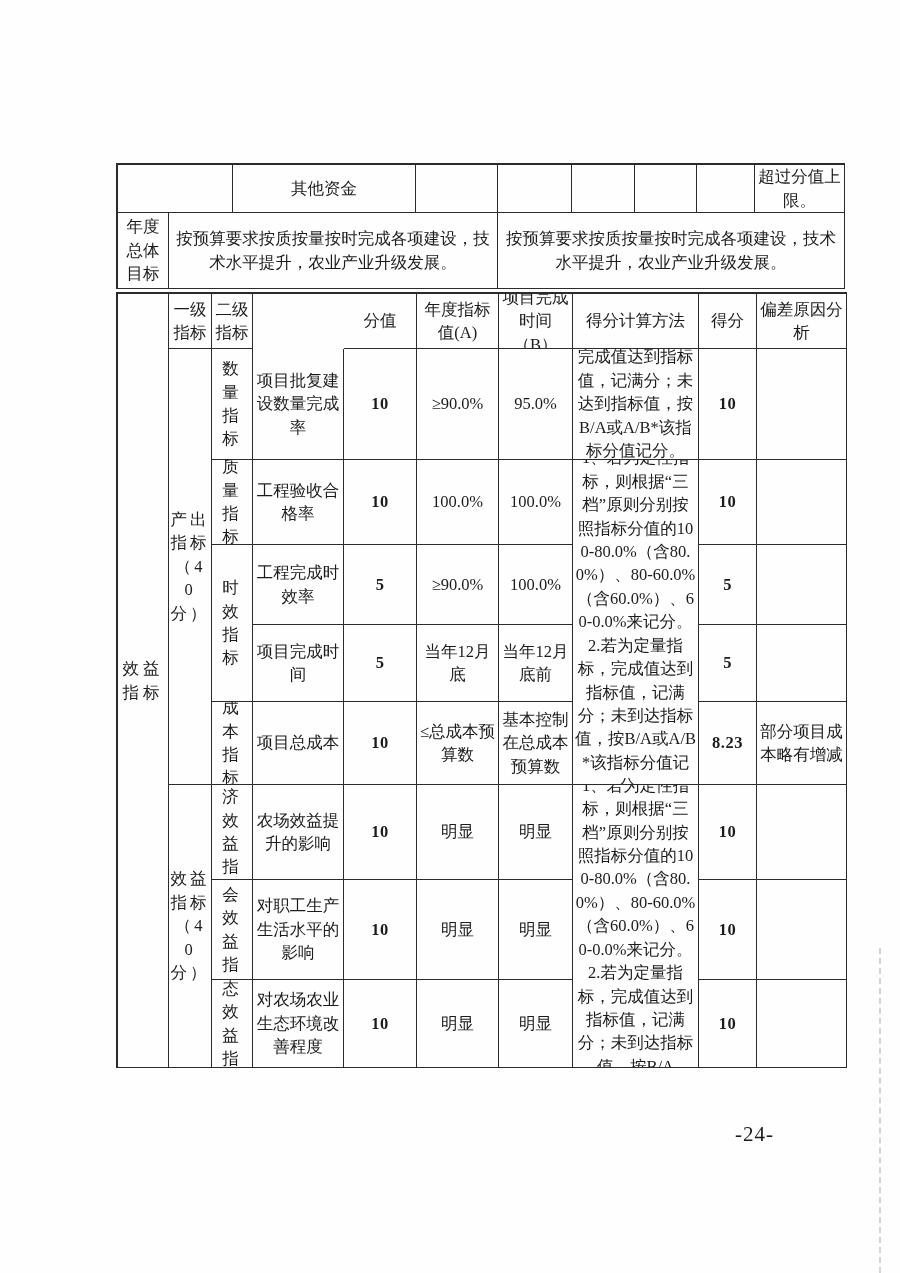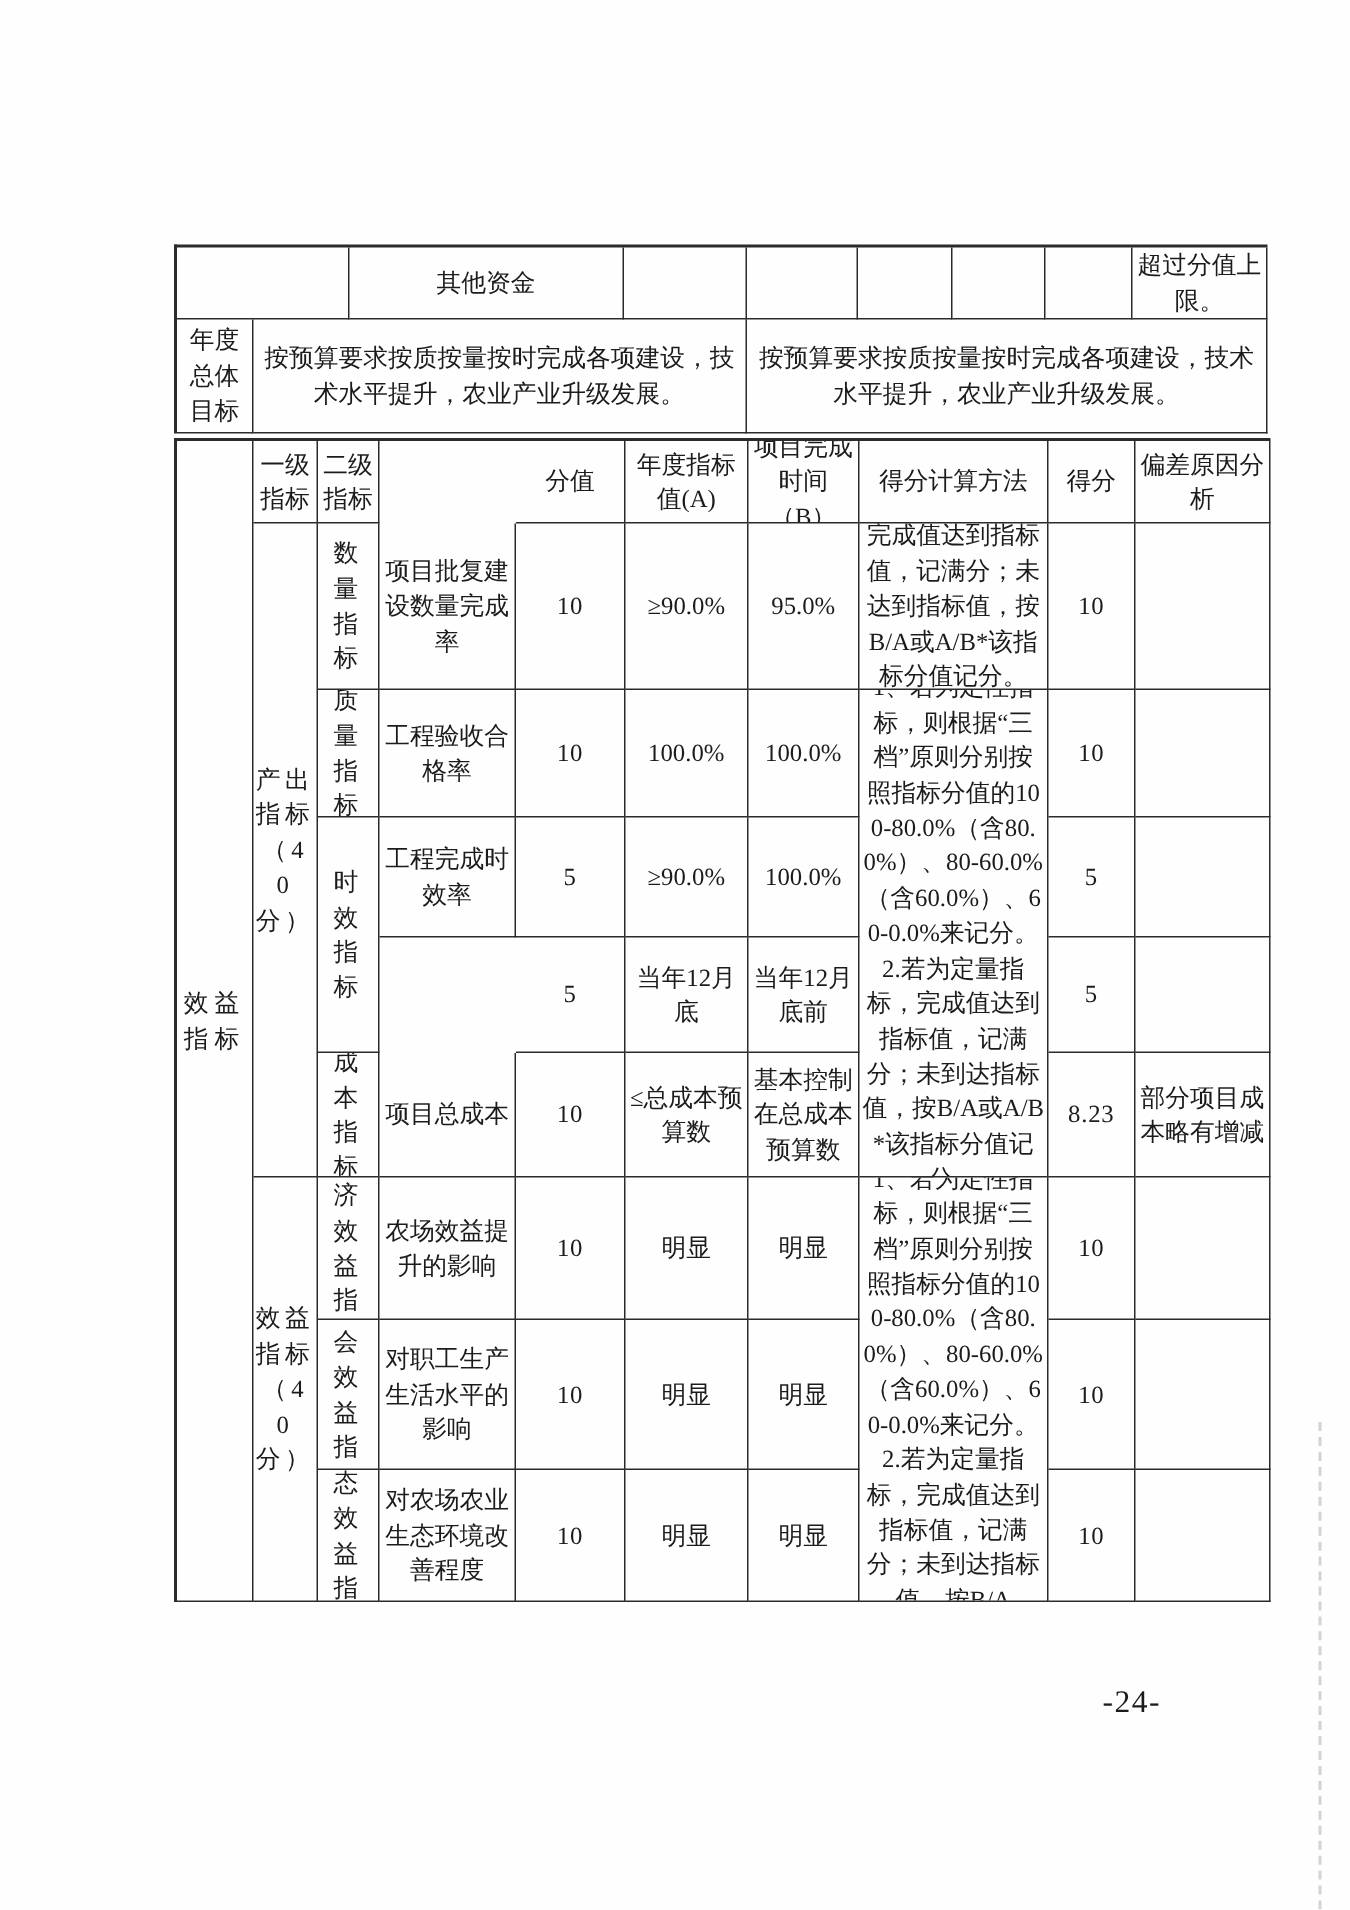--- a/index.html
+++ b/index.html
@@ -7,21 +7,21 @@
     position:relative;width:900px;height:1273px;background:#fefefe;
     font-family:"Liberation Serif","DejaVu Serif",serif;
     color:#1b1b1b;overflow:hidden;
   }
   
   .tA{
     position:absolute;left:116px;top:163px;width:729px;
     border-top:2px solid #2b2b2b;border-left:2px solid #2b2b2b;
     box-sizing:border-box;
   }
-  .tA .row{display:flex;justify-content:center;}
+  .tA .row{display:flex;}
   .tA .cell{
     box-sizing:border-box;border-right:1.6px solid #2b2b2b;border-bottom:1.6px solid #2b2b2b;
     display:flex;align-items:center;justify-content:center;text-align:center;
     font-size:16.5px;line-height:1.45;word-break:break-all;padding:1px 3px;
   }
   .rA .cell{height:48px;}
   .rB .cell{height:76px;}
   
   .tM{
     position:absolute;left:116px;top:292px;
@@ -39,21 +39,21 @@
   }
   .hd{font-size:16px;line-height:1.35;padding:1px 3px;}
   .sp{letter-spacing:4px;line-height:1.6;}
   .sp2{letter-spacing:3px;line-height:1.5;}
   .left{justify-content:flex-start;text-align:left;padding:2px 5px;}
   .method{
     font-size:15px;line-height:1.47;padding:2px 3px;text-align:left;
     align-items:center;justify-content:center;
   }
   .method.ctr{text-align:center;}
-  .num{font-size:17px;letter-spacing:0.5px;}
+  .num{font-size:17px;letter-spacing:0.5px;font-weight:bold;}
   
   .pageno{position:absolute;left:735px;top:1122px;font-size:21px;letter-spacing:1px;}
   .artifact{position:absolute;left:879px;top:948px;height:325px;width:0;
     border-left:2px dashed #c9c9c9;opacity:.8;}
 </style>
 </head>
 <body>
 
 <div class="page">
 
@@ -95,20 +95,21 @@
     <div class="c sp2" style="grid-area:3/3/4/4">质量指标</div>
     <div class="c sp2" style="grid-area:4/3/6/4">时效指标</div>
     <div class="c sp2" style="grid-area:6/3/7/4">成本指标</div>
     <div class="c sp2" style="grid-area:7/3/8/4">经济效益指标</div>
     <div class="c sp2" style="grid-area:8/3/9/4">社会效益指标</div>
     <div class="c sp2" style="grid-area:9/3/10/4">生态效益指标</div>
 
     <div class="c left" style="grid-area:2/4/3/5">项目批复建设数量完成率</div>
     <div class="c left" style="grid-area:3/4/4/5">工程验收合格率</div>
     <div class="c" style="grid-area:4/4/5/5">工程完成时效率</div>
+    <div class="c" style="grid-area:5/4/6/5">项目完成时间</div>
     <div class="c" style="grid-area:6/4/7/5">项目总成本</div>
     <div class="c left" style="grid-area:7/4/8/5">农场效益提升的影响</div>
     <div class="c left" style="grid-area:8/4/9/5">对职工生产生活水平的影响</div>
     <div class="c left" style="grid-area:9/4/10/5">对农场农业生态环境改善程度</div>
 
     <div class="c num" style="grid-area:2/5/3/6">10</div>
     <div class="c num" style="grid-area:3/5/4/6">10</div>
     <div class="c num" style="grid-area:4/5/5/6">5</div>
     <div class="c num" style="grid-area:5/5/6/6">5</div>
     <div class="c num" style="grid-area:6/5/7/6">10</div>

